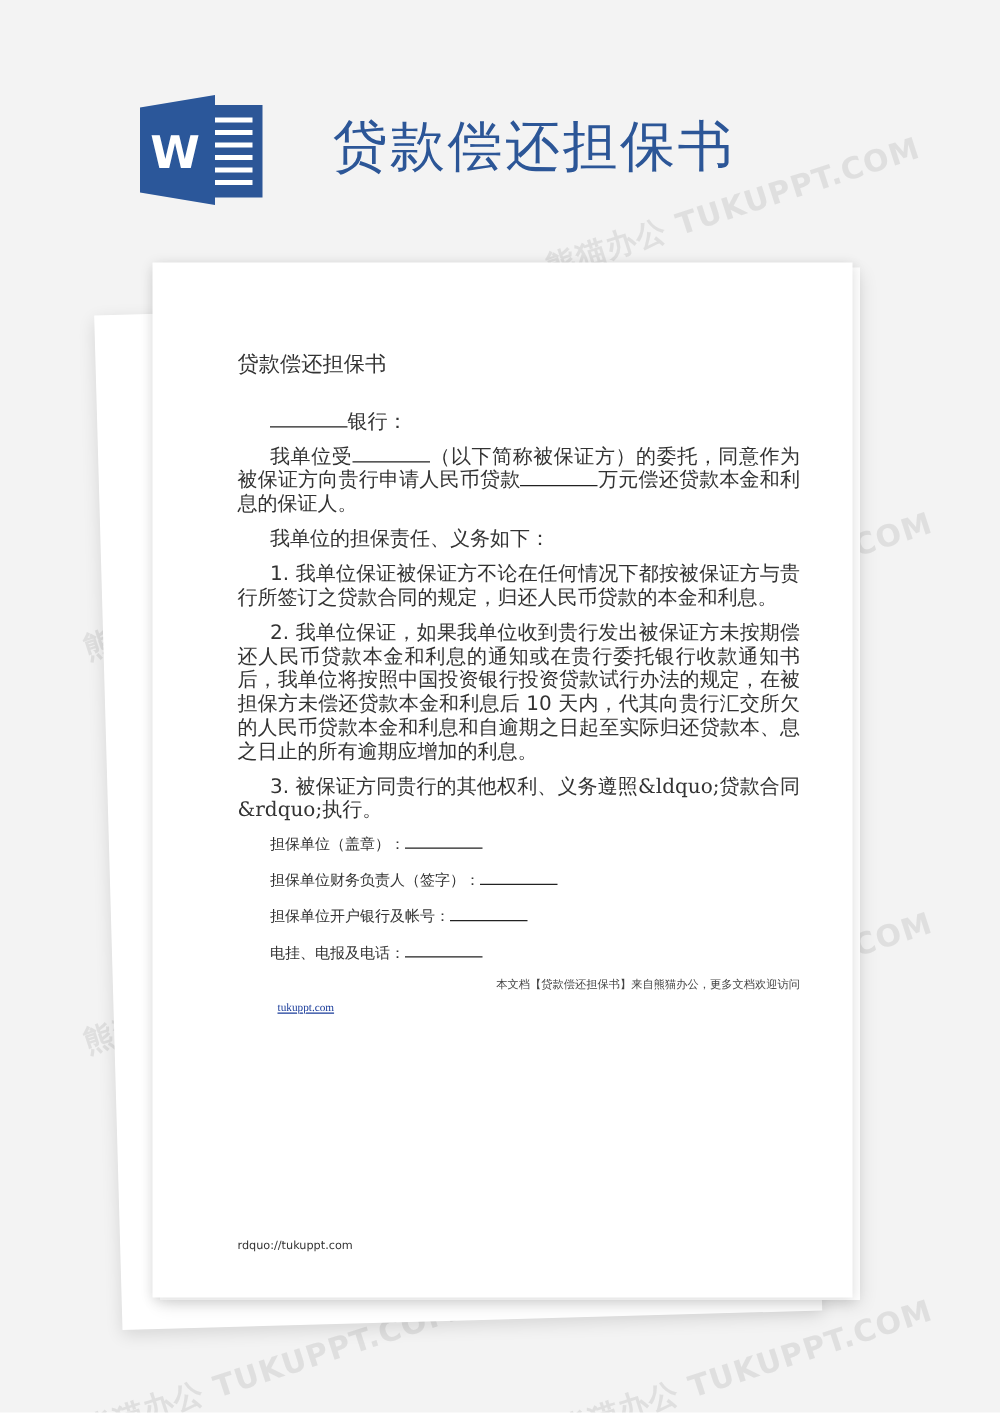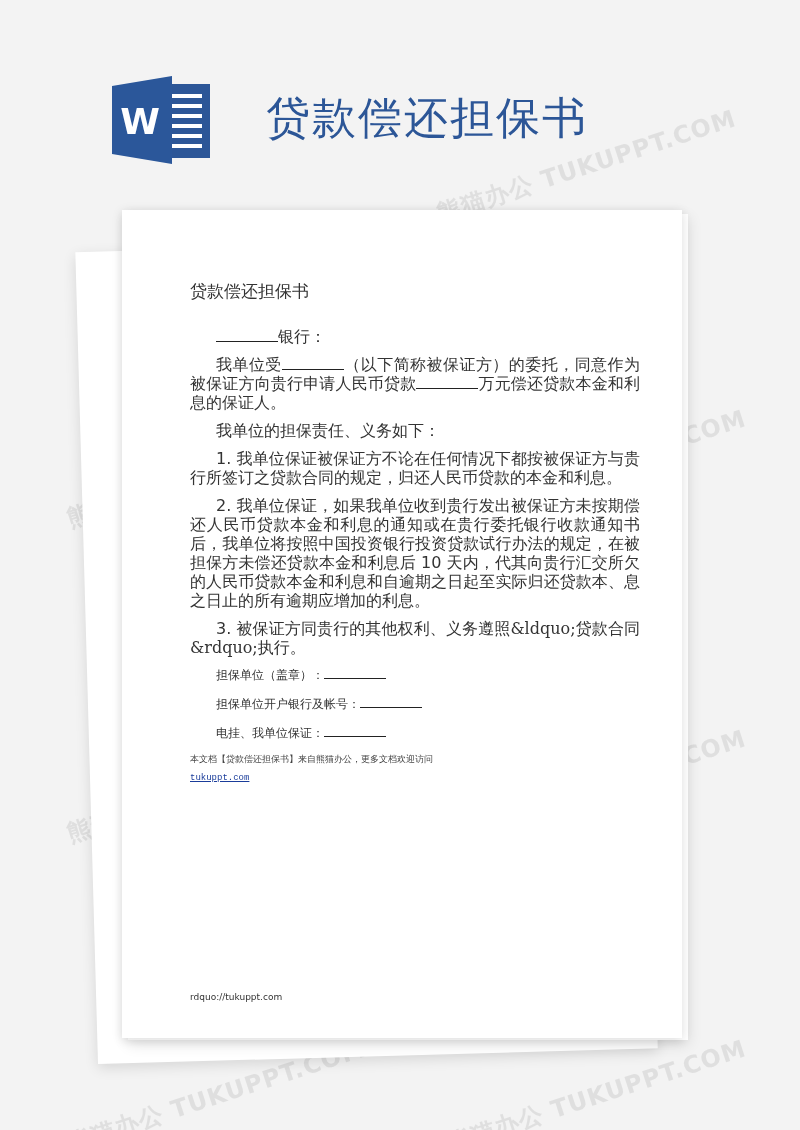--- a/index.html
+++ b/index.html
@@ -29,22 +29,22 @@
     .paper-main {
       position: absolute; left: 122px; top: 210px; width: 560px; height: 828px;
       background: #fff; box-shadow: 0 2px 10px rgba(0,0,0,0.14);
     }
     .doc { position: absolute; left: 68px; top: 70px; width: 450px; }
     .doc-title { font-family: "DejaVu Sans", "Liberation Sans", sans-serif; font-size: 17px; color: #333; margin: 0 0 24px 0; }
     .p { font-size: 16px; line-height: 19px; color: #333; margin: 0 0 9px 0; text-indent: 26px; text-align: justify; }
     .blank { display: inline-block; border-bottom: 1px solid #222; height: 12px; vertical-align: baseline; }
     .num { font-family: "DejaVu Sans", "Liberation Sans", sans-serif; }
     .sig { font-size: 12px; line-height: 19px; margin: 0 0 10px 26px; }
-    .footer-note { font-size: 9px; color: #444; line-height: 12px; margin-top: 6px; }
-    .footer-link { font-family: Liberation Mono, monospace; font-size: 9px; color: #1a3c9a; text-decoration: underline; }
+    .footer-note { font-size: 9px; color: #444; line-height: 12px; margin-top: 6px; text-align: right; }
+    .footer-link { font-family: Liberation Serif, serif; font-size: 9px; color: #1a3c9a; text-decoration: underline; margin-left: 32px; }
     .page-url { position: absolute; left: 68px; top: 782px; font-family: "DejaVu Sans", "Liberation Sans", sans-serif; font-size: 9px; color: #333; }
   </style>
 </head>
 <body>
 
 <div class="header">
   <svg class="word-icon" viewBox="0 0 104 92">
     <rect x="44" y="10" width="56" height="74" fill="#2c5697"></rect>
     <g fill="#ffffff">
       <rect x="56" y="20" width="36" height="4"></rect>
@@ -81,20 +81,21 @@
 
     <p class="p">我单位的担保责任、义务如下：</p>
 
     <p class="p"><span class="num">1.</span> <span>我单位保证被保证方不论在任何情况下都按被保证方与贵行所签订之贷款合同的规定，归还人民币贷款的本金和利息。</span></p>
 
     <p class="p"><span class="num">2.</span> <span>我单位保证，如果我单位收到贵行发出被保证方未按期偿还人民币贷款本金和利息的通知或在贵行委托银行收款通知书后，我单位将按照中国投资银行投资贷款试行办法的规定，在被担保方未偿还贷款本金和利息后</span> <span class="num">10</span> <span>天内，代其向贵行汇交所欠的人民币贷款本金和利息和自逾期之日起至实际归还贷款本、息之日止的所有逾期应增加的利息。</span></p>
 
     <p class="p"><span class="num">3.</span> <span>被保证方同贵行的其他权利、义务遵照&amp;ldquo;贷款合同&amp;rdquo;执行。</span></p>
 
     <div class="sig"><span>担保单位（盖章）：</span><span class="blank" style="width:62px;"></span></div>
+    <div class="sig"><span>担保单位财务负责人（签字）：</span><span class="blank" style="width:62px;"></span></div>
     <div class="sig"><span>担保单位开户银行及帐号：</span><span class="blank" style="width:62px;"></span></div>
-    <div class="sig"><span>电挂、我单位保证：</span><span class="blank" style="width:62px;"></span></div>
+    <div class="sig"><span>电挂、电报及电话：</span><span class="blank" style="width:62px;"></span></div>
 
     <div class="footer-note">本文档【贷款偿还担保书】来自熊猫办公，更多文档欢迎访问</div>
     <a class="footer-link">tukuppt.com</a>
   </div>
   <div class="page-url">rdquo://tukuppt.com</div>
 </div>
 
 </body></html>

